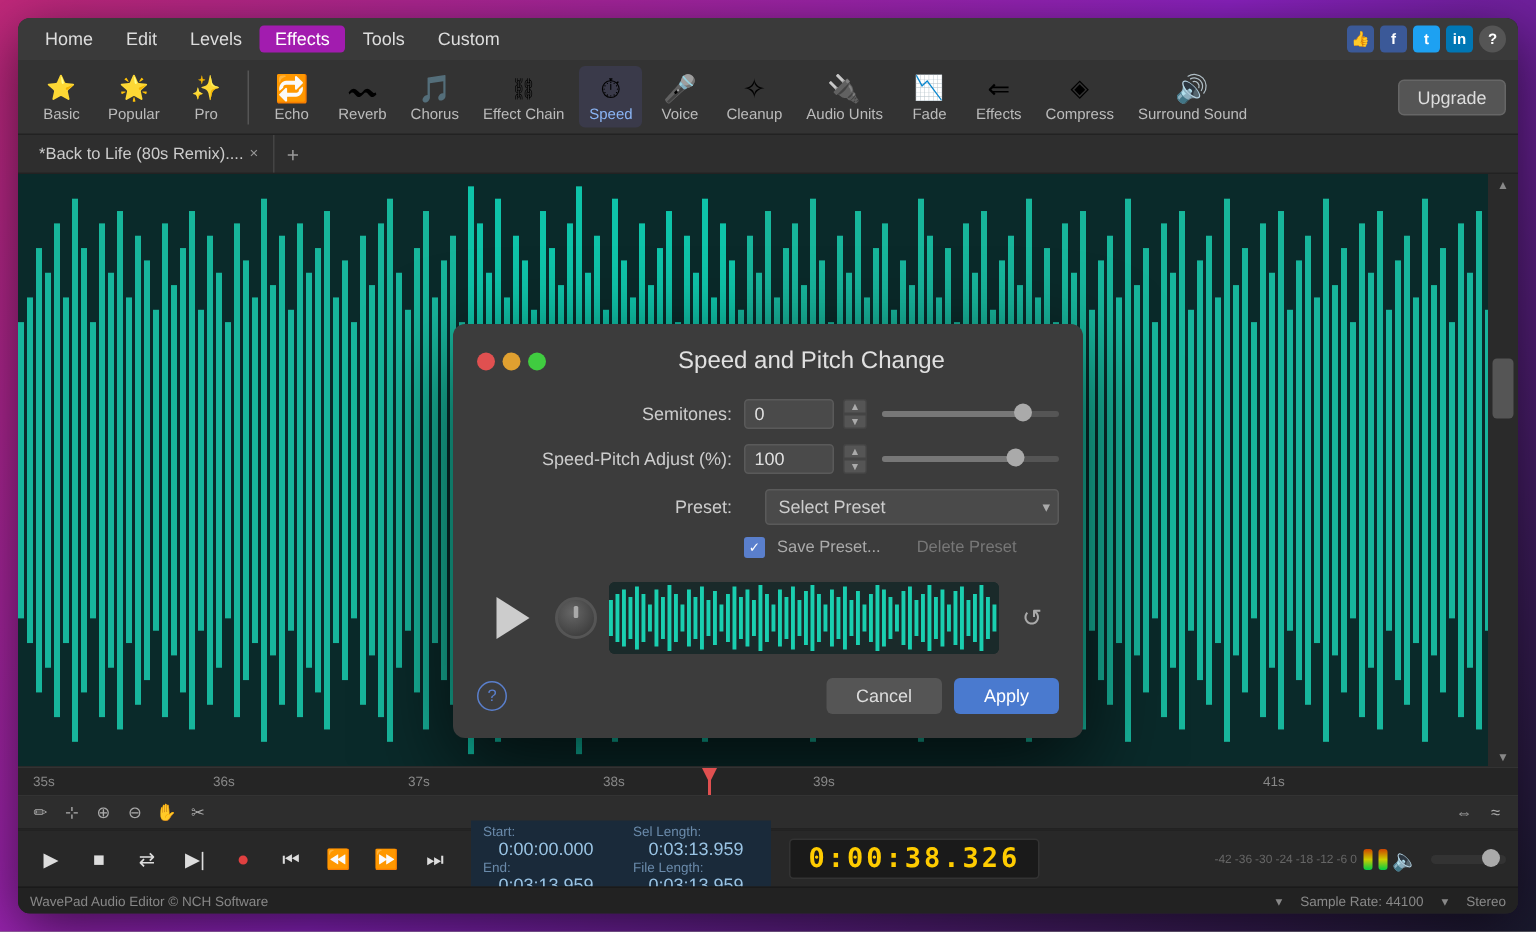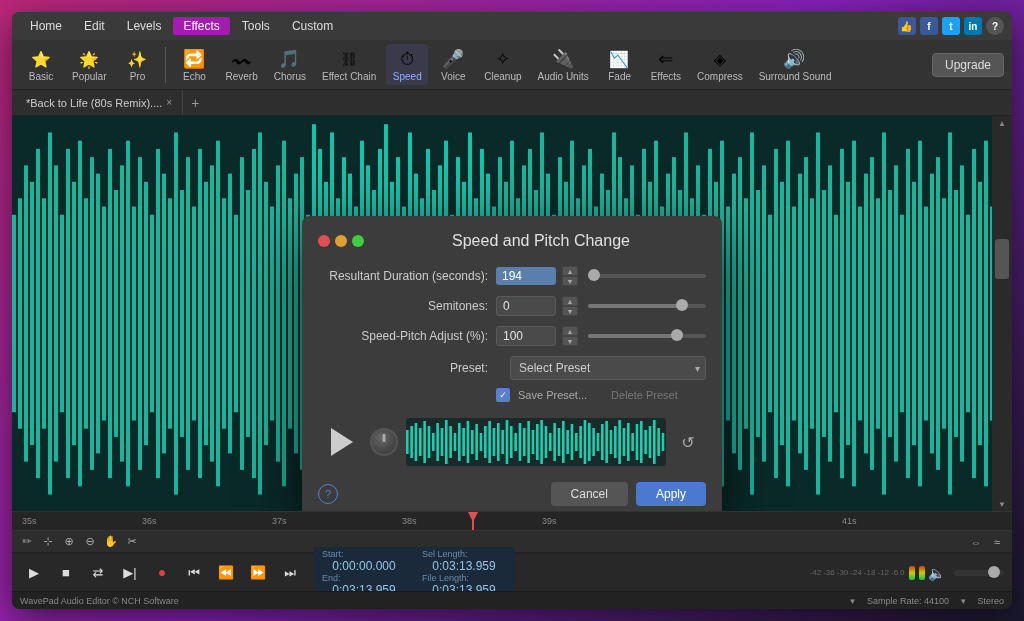--- a/index.html
+++ b/index.html
@@ -952,34 +952,20 @@
     <div class="dialog">
       <div class="dialog-titlebar">
         <div class="dialog-dots">
           <div class="dialog-dot" style="background:#e05050;"></div>
           <div class="dialog-dot" style="background:#e0a030;"></div>
           <div class="dialog-dot" style="background:#40cc40;"></div>
         </div>
         <div class="dialog-title">Speed and Pitch Change</div>
       </div>
 
-      <div class="dialog-field">
-        <div class="field-label">Resultant Duration (seconds):</div>
-        <div class="field-input-wrap">
-          <input class="field-input" type="text" value="194" style="">
-          <div class="spin-btn">
-            <div class="spin-up">▲</div>
-            <div class="spin-down">▼</div>
-          </div>
-          <div class="slider-track">
-            <div class="slider-fill" style="width:5%;"></div>
-            <div class="slider-thumb" style="left:5%;"></div>
-          </div>
-        </div>
-      </div>
 
       <div class="dialog-field">
         <div class="field-label">Semitones:</div>
         <div class="field-input-wrap">
           <input class="field-input normal" type="text" value="0" style="">
           <div class="spin-btn">
             <div class="spin-up">▲</div>
             <div class="spin-down">▼</div>
           </div>
           <div class="slider-track">
@@ -1145,20 +1131,21 @@
         <span class="t-value">0:03:13.959</span>
       </div>
       <div class="time-block">
         <span class="t-label">Sel Length:</span>
         <span class="t-value">0:03:13.959</span>
         <span class="t-label">File Length:</span>
         <span class="t-value">0:03:13.959</span>
       </div>
     </div>
 
+    <div class="main-time">0:00:38.326</div>
 
     <div class="volume-area">
       <div class="db-scale">
         <span class="db-label">-42</span>
         <span class="db-label">-36</span>
         <span class="db-label">-30</span>
         <span class="db-label">-24</span>
         <span class="db-label">-18</span>
         <span class="db-label">-12</span>
         <span class="db-label">-6</span>

